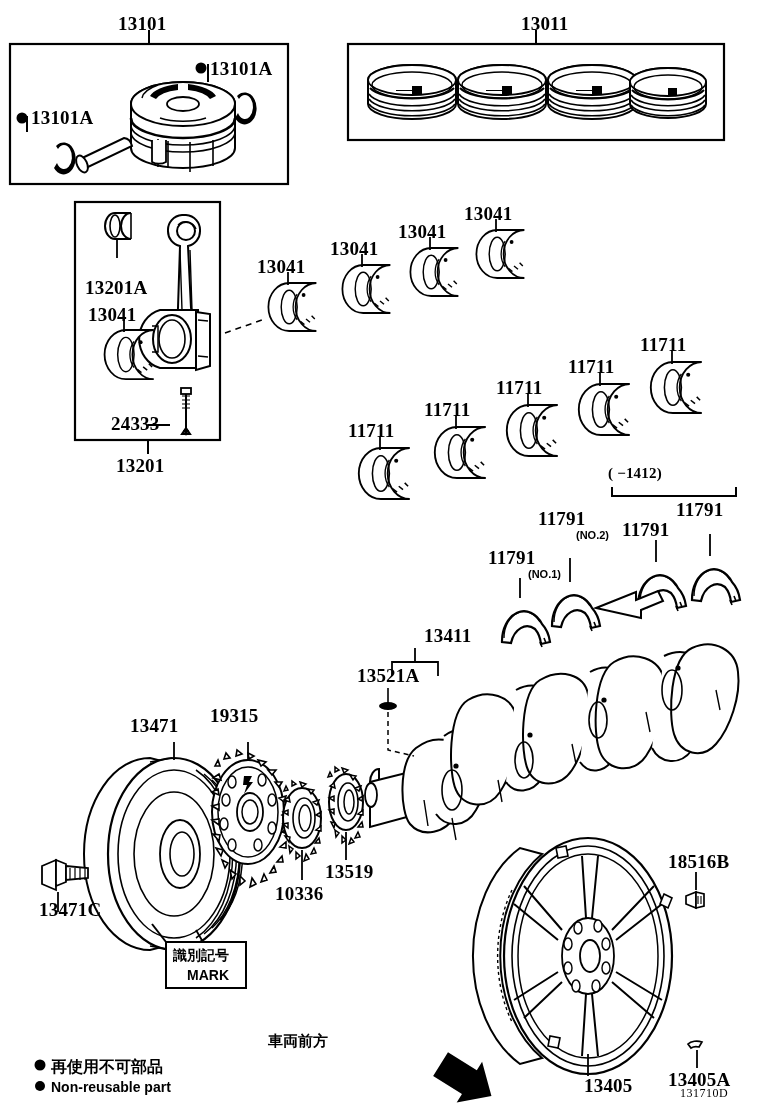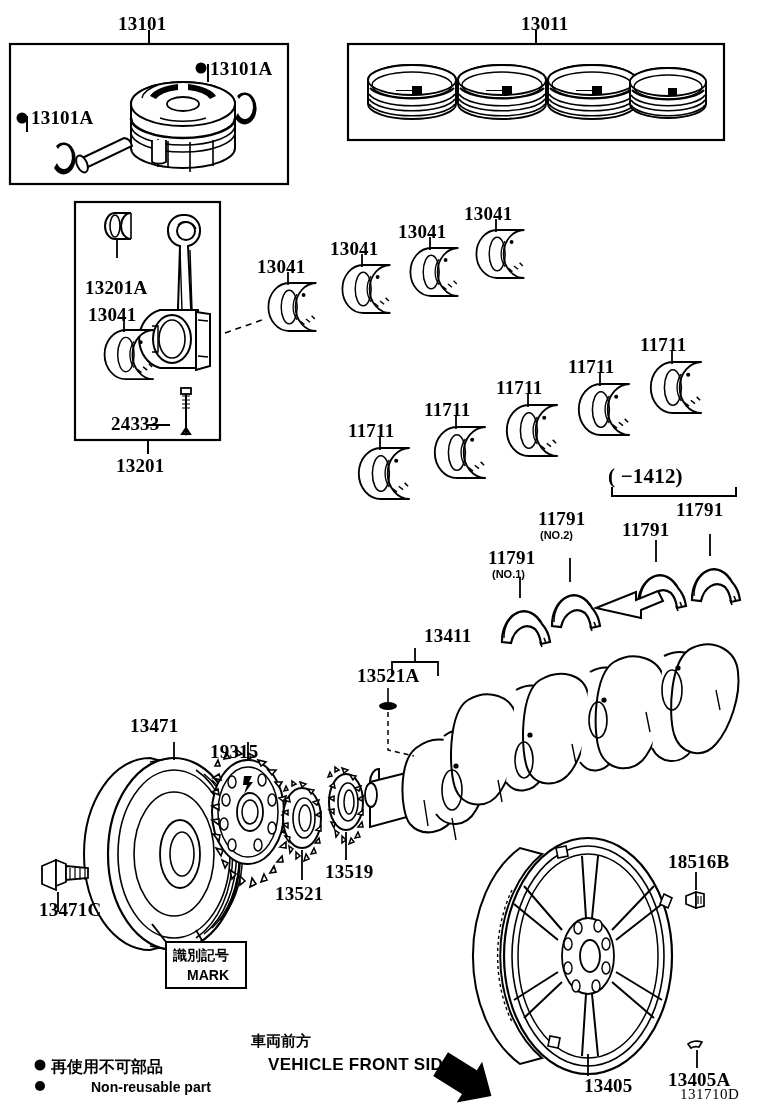--- a/index.html
+++ b/index.html
@@ -3,34 +3,34 @@
 <meta charset="utf-8">
 <style>
   html,body{margin:0;padding:0;background:#fff;}
   body{width:760px;height:1112px;position:relative;overflow:hidden;
        font-family:"Liberation Serif",serif;color:#000;}
   #sheet{position:absolute;inset:0;}
   svg{display:block;}
   .lbl{position:absolute;font-family:"Liberation Serif",serif;font-weight:bold;
        font-size:19px;letter-spacing:.2px;white-space:nowrap;line-height:1;}
   .sub{position:absolute;font-family:"Liberation Sans",sans-serif;font-weight:bold;
-       font-size:11px;white-space:nowrap;line-height:1;}
+       font-size:11px;white-space:nowrap;line-height:1;margin-left:36px;}
   .legend-jp{position:absolute;font-family:"DejaVu Sans",sans-serif;font-weight:bold;
        font-size:16px;white-space:nowrap;}
   .legend-en{position:absolute;font-family:"Liberation Sans",sans-serif;font-weight:bold;
        font-size:14px;white-space:nowrap;}
   .front-jp{position:absolute;font-family:"DejaVu Sans",sans-serif;font-weight:bold;
        font-size:15px;white-space:nowrap;}
   .front-en{position:absolute;font-family:"Liberation Sans",sans-serif;font-weight:bold;
        font-size:17px;white-space:nowrap;letter-spacing:.3px;}
   .markjp{position:absolute;font-family:"DejaVu Sans",sans-serif;font-weight:bold;
        font-size:14px;white-space:nowrap;}
   .marken{position:absolute;font-family:"Liberation Sans",sans-serif;font-weight:bold;
        font-size:14px;white-space:nowrap;}
-  .code{position:absolute;font-family:"Liberation Serif",serif;font-size:15px;
+  .code{position:absolute;font-family:"Liberation Serif",serif;font-size:12px;
        letter-spacing:.5px;white-space:nowrap;}
 </style>
 </head>
 <body>
 
 <div id="sheet">
 
 <svg width="760" height="1112" viewBox="0 0 760 1112">
   <defs>
     <g id="bearingShell">
@@ -434,39 +434,38 @@
 <div class="lbl" style="left:496px;top:378px;">11711</div>
 <div class="lbl" style="left:568px;top:357px;">11711</div>
 <div class="lbl" style="left:640px;top:335px;">11711</div>
 
 <div class="lbl" style="left:488px;top:548px;">11791</div>
 <div class="sub" style="left:492px;top:569px;">(NO.1)</div>
 <div class="lbl" style="left:538px;top:509px;">11791</div>
 <div class="sub" style="left:540px;top:530px;">(NO.2)</div>
 <div class="lbl" style="left:622px;top:520px;">11791</div>
 <div class="lbl" style="left:676px;top:500px;">11791</div>
-<div class="lbl" style="left:608px;top:466px;font-size:21px;">(        −1412)</div>
+<div class="lbl" style="left:608px;top:466px;font-size:15px;">(        −1412)</div>
 
 <div class="lbl" style="left:388px;top:626px;margin-left:36px;">13411</div>
 <div class="lbl" style="left:357px;top:666px;">13521A</div>
 
 <div class="lbl" style="left:130px;top:716px;">13471</div>
 <div class="lbl" style="left:33px;top:900px;margin-left:6px;">13471C</div>
-<div class="lbl" style="left:210px;top:742px;">19315</div>
-<div class="lbl" style="left:275px;top:884px;">13521</div>
+<div class="lbl" style="left:210px;top:706px;">19315</div>
+<div class="lbl" style="left:275px;top:884px;">10336</div>
 <div class="lbl" style="left:325px;top:862px;">13519</div>
 
 <div class="lbl" style="left:584px;top:1076px;">13405</div>
 <div class="lbl" style="left:668px;top:852px;">18516B</div>
 <div class="lbl" style="left:668px;top:1070px;">13405A</div>
 
 <div class="markjp" style="left:173px;top:947px;">識別記号</div>
 <div class="marken" style="left:187px;top:967px;">MARK</div>
 
 <div class="legend-jp" style="left:51px;top:1057px;">再使用不可部品</div>
-<div class="legend-en" style="left:51px;top:1079px;margin-left:40px;">Non-reusable part</div>
-
-<div class="front-jp" style="left:251px;top:1032px;text-align:right;">車両前方</div>
-<div class="front-en" style="left:268px;top:1055px;">VEHICLE FRONT SIDE</div>
+<div class="legend-en" style="left:51px;top:1079px;">Non-reusable part</div>
+
+<div class="front-jp" style="left:268px;top:1032px;text-align:right;">車両前方</div>
 
 <div class="code" style="left:680px;top:1086px;">131710D</div>
 
 </div>
 
 </body></html>

